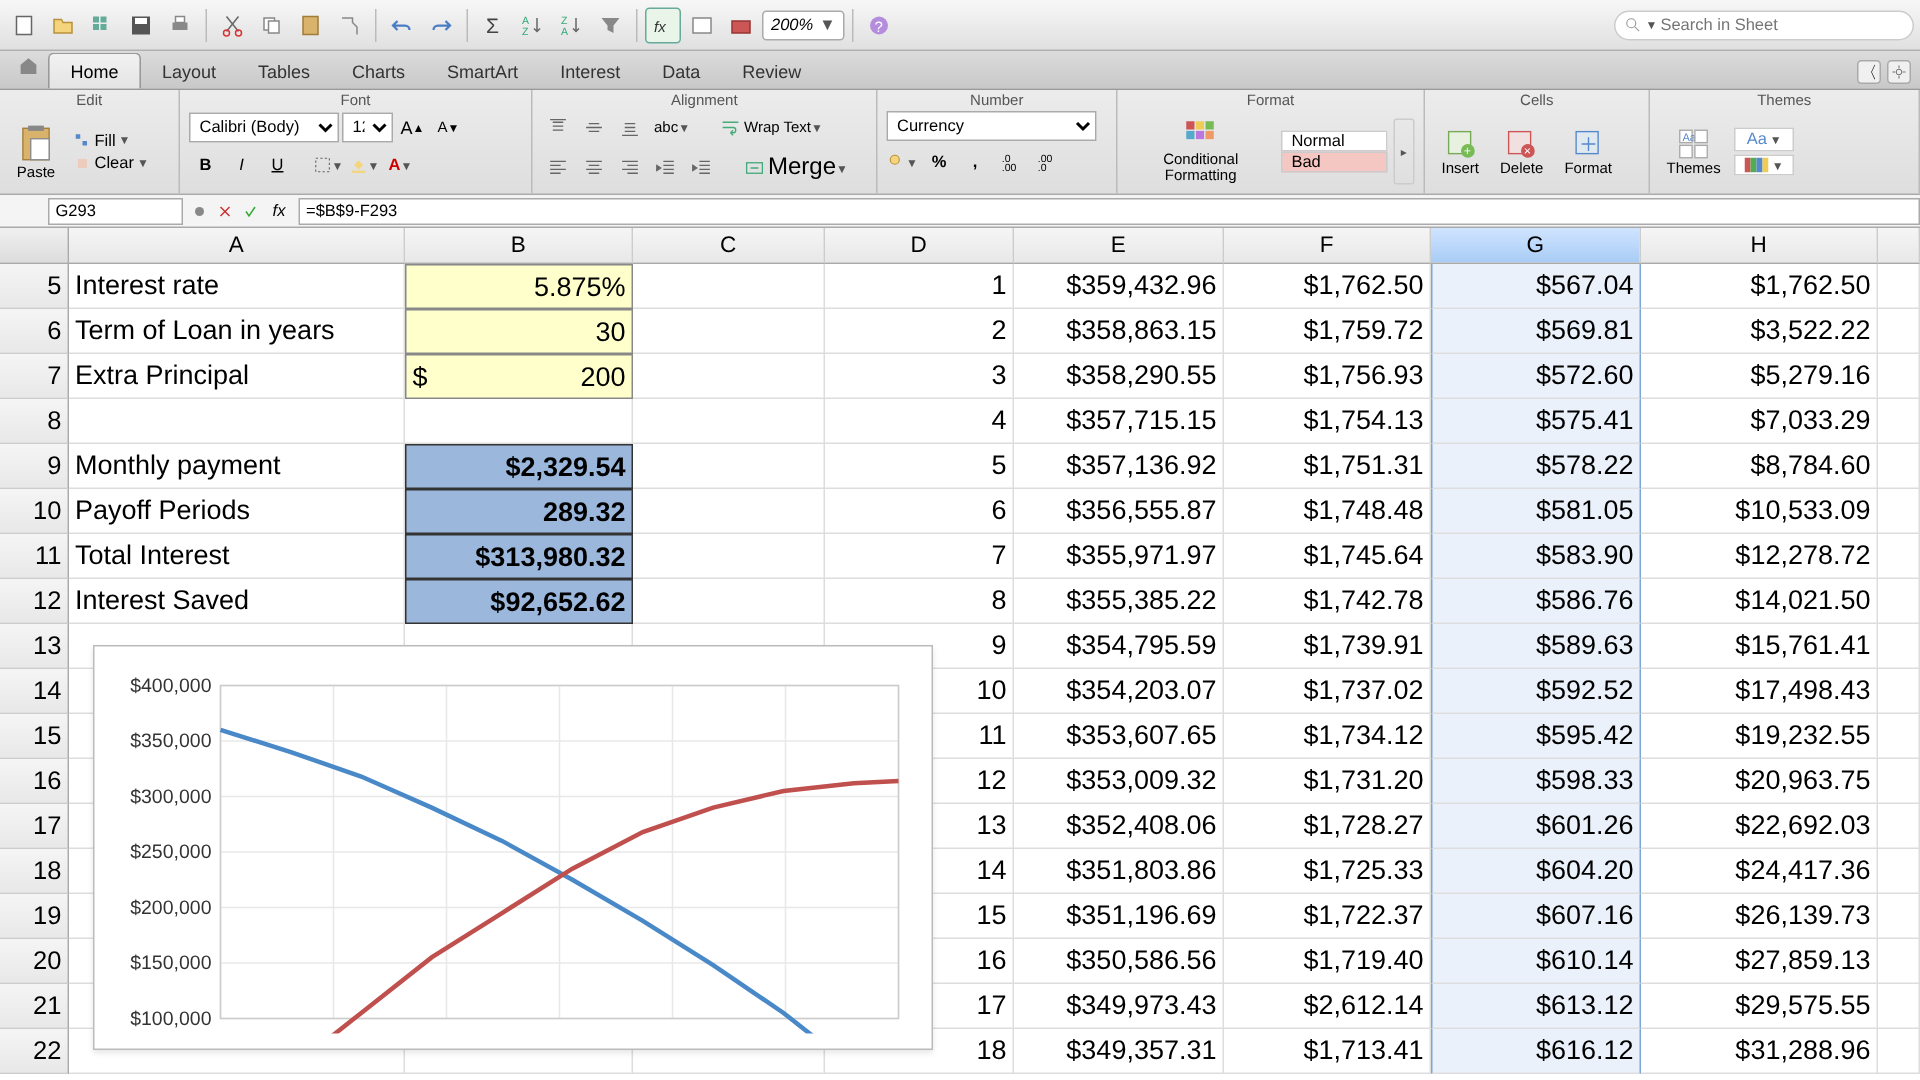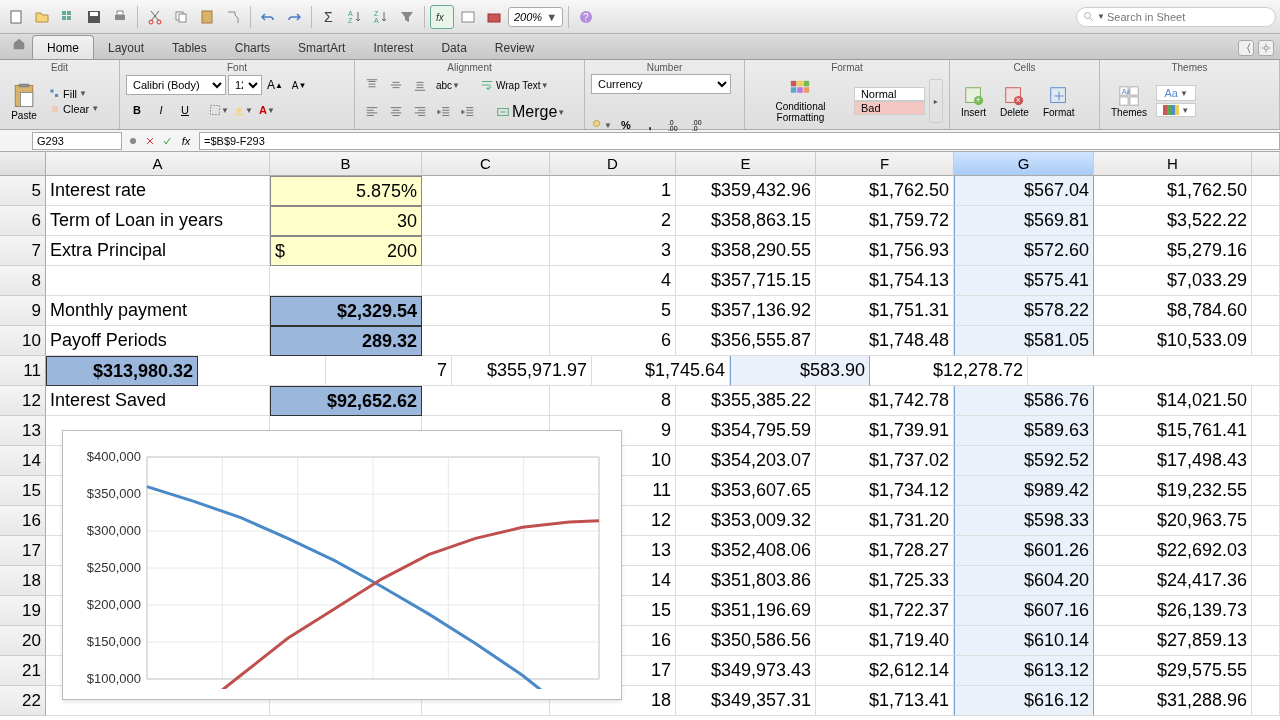--- a/index.html
+++ b/index.html
@@ -362,21 +362,21 @@
               <path d="M5 8h6" stroke="#4a7"></path>
             </svg>
             <span style="font-size:16px;margin-left:2px">Merge</span>
             <span class="dd">▼</span>
           </div>
       </div>
     </div>
   </div>
   <div class="ribbon-group" style="width:160px">
     <div class="rg-title">Number</div>
-    <div class="rg-body" style="flex-direction:column;align-items:flex-start;gap:20px">
+    <div class="rg-body" style="flex-direction:column;align-items:flex-start;gap:3px">
       <select class="number-select"><option>Currency</option></select>
       <div style="display:flex;gap:2px">
         <div class="btn-icon">
             <svg width="14" height="14" viewBox="0 0 16 16">
               <circle cx="6" cy="6" r="4" fill="#f4d47c" stroke="#b8913a"></circle>
             </svg>
             <span class="dd">▼</span>
           </div>
         <div class="btn-icon">
             <b>%</b>
@@ -611,20 +611,21 @@
           <div class="cell colB blue right" style="display:flex">289.32</div>
           <div class="cell colC"></div>
           <div class="cell colD right">6</div>
           <div class="cell colE right">$356,555.87</div>
           <div class="cell colF right">$1,748.48</div>
           <div class="cell colG right sel-col">$581.05</div>
           <div class="cell colH right">$10,533.09</div>
           <div class="cell extra"></div>
         </div>
         <div class="row">
+          <div class="cell colA">Total Interest</div>
           <div class="cell colB blue right" style="display:flex">$313,980.32</div>
           <div class="cell colC"></div>
           <div class="cell colD right">7</div>
           <div class="cell colE right">$355,971.97</div>
           <div class="cell colF right">$1,745.64</div>
           <div class="cell colG right sel-col">$583.90</div>
           <div class="cell colH right">$12,278.72</div>
           <div class="cell extra"></div>
         </div>
         <div class="row">
@@ -660,21 +661,21 @@
           <div class="cell colH right">$17,498.43</div>
           <div class="cell extra"></div>
         </div>
         <div class="row">
           <div class="cell colA"></div>
           <div class="cell colB"></div>
           <div class="cell colC"></div>
           <div class="cell colD right">11</div>
           <div class="cell colE right">$353,607.65</div>
           <div class="cell colF right">$1,734.12</div>
-          <div class="cell colG right sel-col">$989.42</div>
+          <div class="cell colG right sel-col">$595.42</div>
           <div class="cell colH right">$19,232.55</div>
           <div class="cell extra"></div>
         </div>
         <div class="row">
           <div class="cell colA"></div>
           <div class="cell colB"></div>
           <div class="cell colC"></div>
           <div class="cell colD right">12</div>
           <div class="cell colE right">$353,009.32</div>
           <div class="cell colF right">$1,731.20</div>

